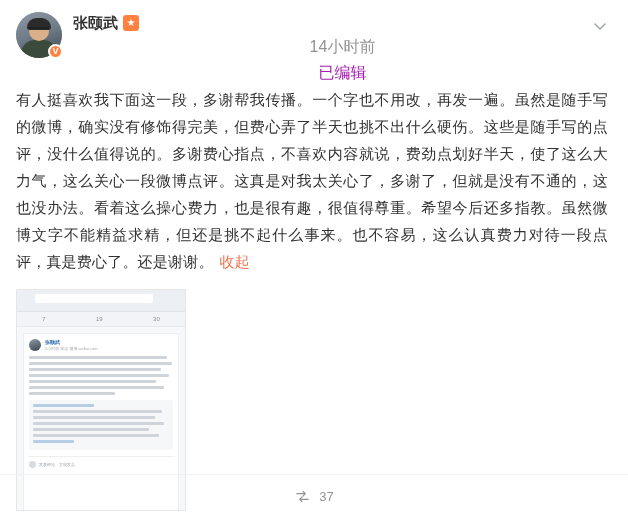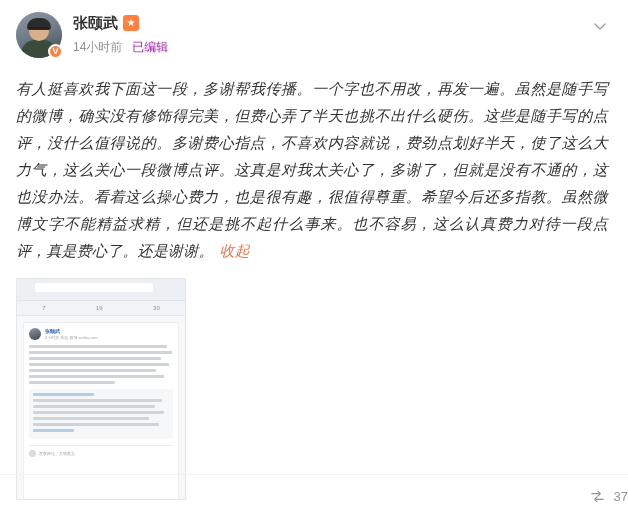--- a/index.html
+++ b/index.html
@@ -105,43 +105,43 @@
     color: #fff;
     font-size: 10px;
     line-height: 16px;
     text-align: center;
   }
   .sub-row {
     display: flex;
     align-items: center;
     gap: 10px;
     margin-top: 5px;
-    font-size: 12px;
+    font-size: 16px;
     color: #939393;
     line-height: 16px;
+    flex-direction: column;
   }
   .sub-row .edited { color: #a21caf; }
   .more-btn {
     position: absolute;
     right: 16px; top: 14px;
     width: 24px; height: 24px;
     display: flex;
     align-items: center;
     justify-content: center;
     color: #999;
   }
   .body-text {
-    margin-top: 9px;
+    margin-top: 20px;
     font-size: 15px;
     line-height: 27px;
     color: #333;
     letter-spacing: 0.2px;
     text-align: justify;
     padding-right: 4px;
-    font-style: italic;
   }
   .collapse-link {
     color: #eb7350;
     cursor: pointer;
     margin-left: 6px;
   }
   
   .embed {
     margin-top: 14px;
     width: 170px;
@@ -232,21 +232,21 @@
   }
   .ec-foot .txt {
     font-size: 4px;
     color: #9aa0a6;
   }
   .actions {
     position: absolute;
     left: 0; right: 0; bottom: 0;
     height: 44px;
     display: flex;
-    align-items: flex-end;
+    align-items: center;
     border-top: 1px solid #f2f2f2;
     flex-direction: column;
   }
   .action {
     flex: 1 1 33.33%;
     display: flex;
     align-items: center;
     justify-content: center;
     gap: 8px;
     color: #939393;

